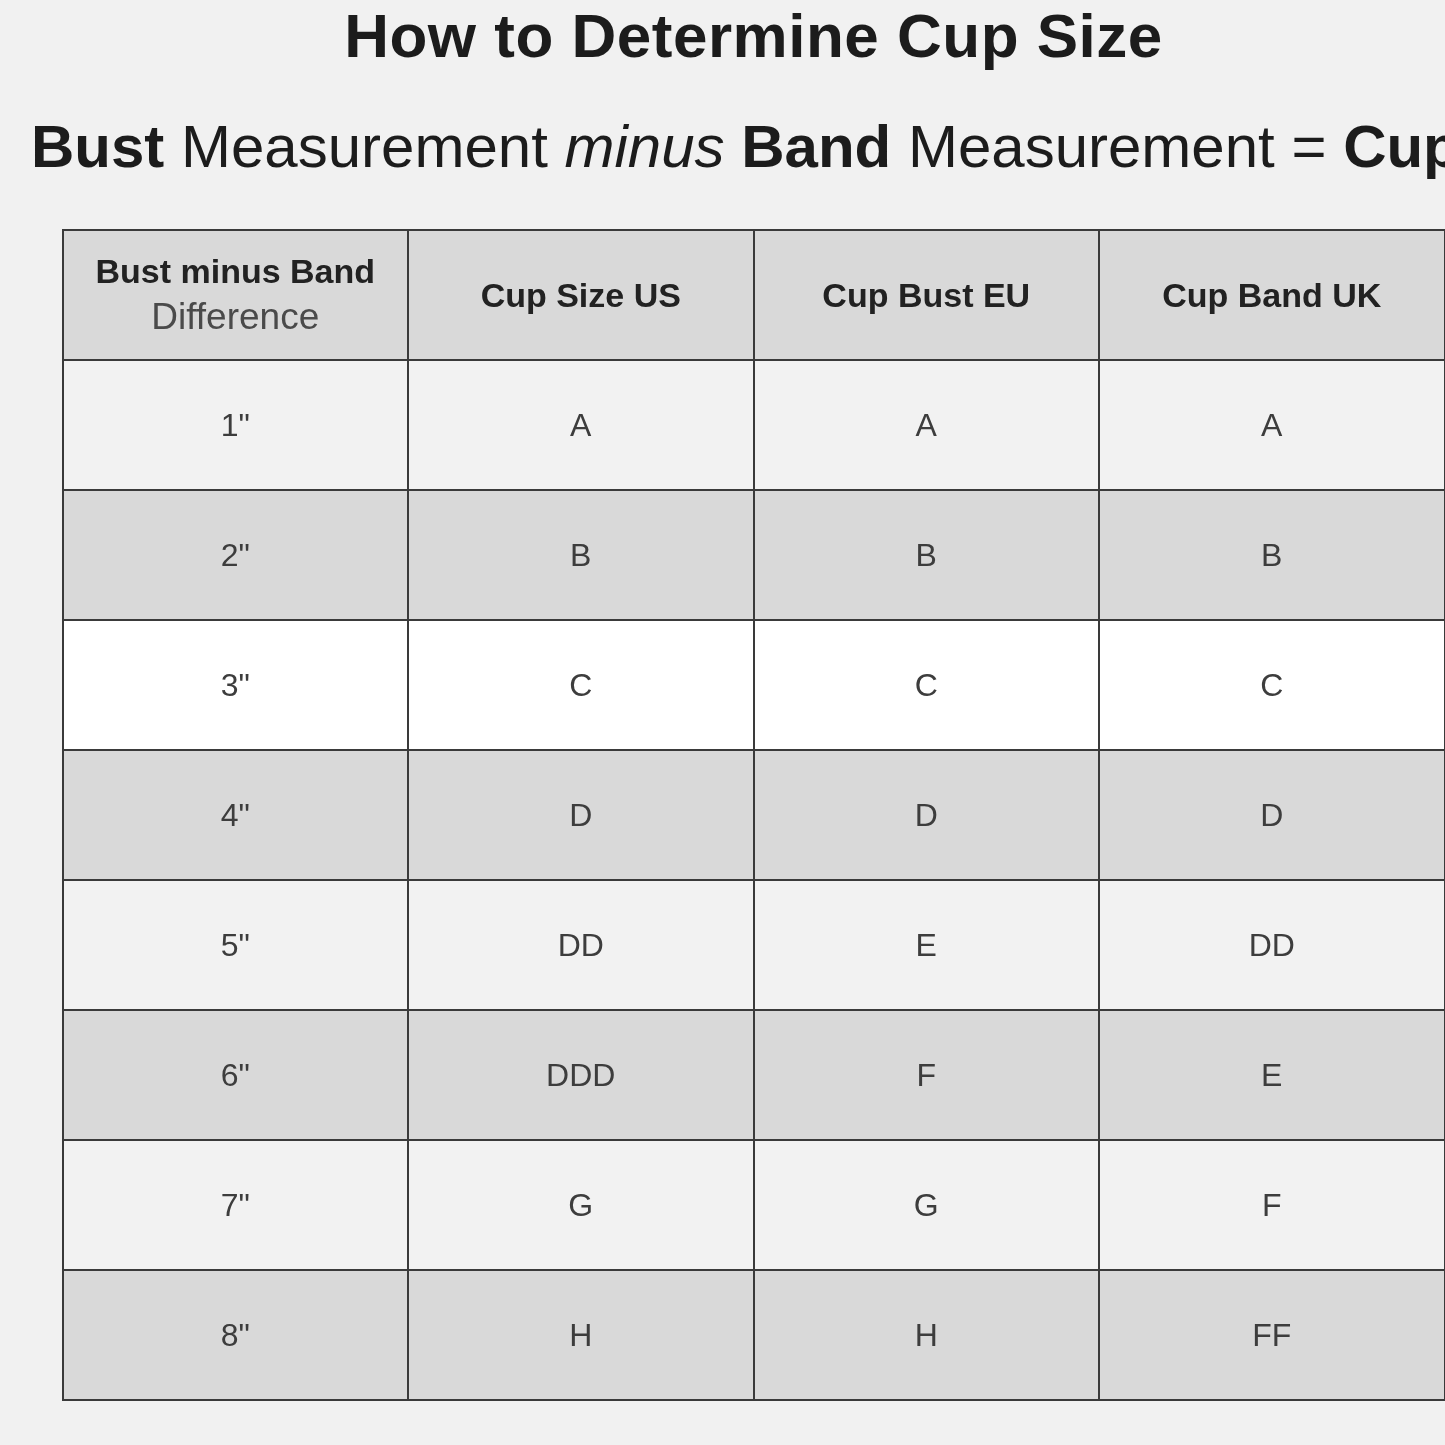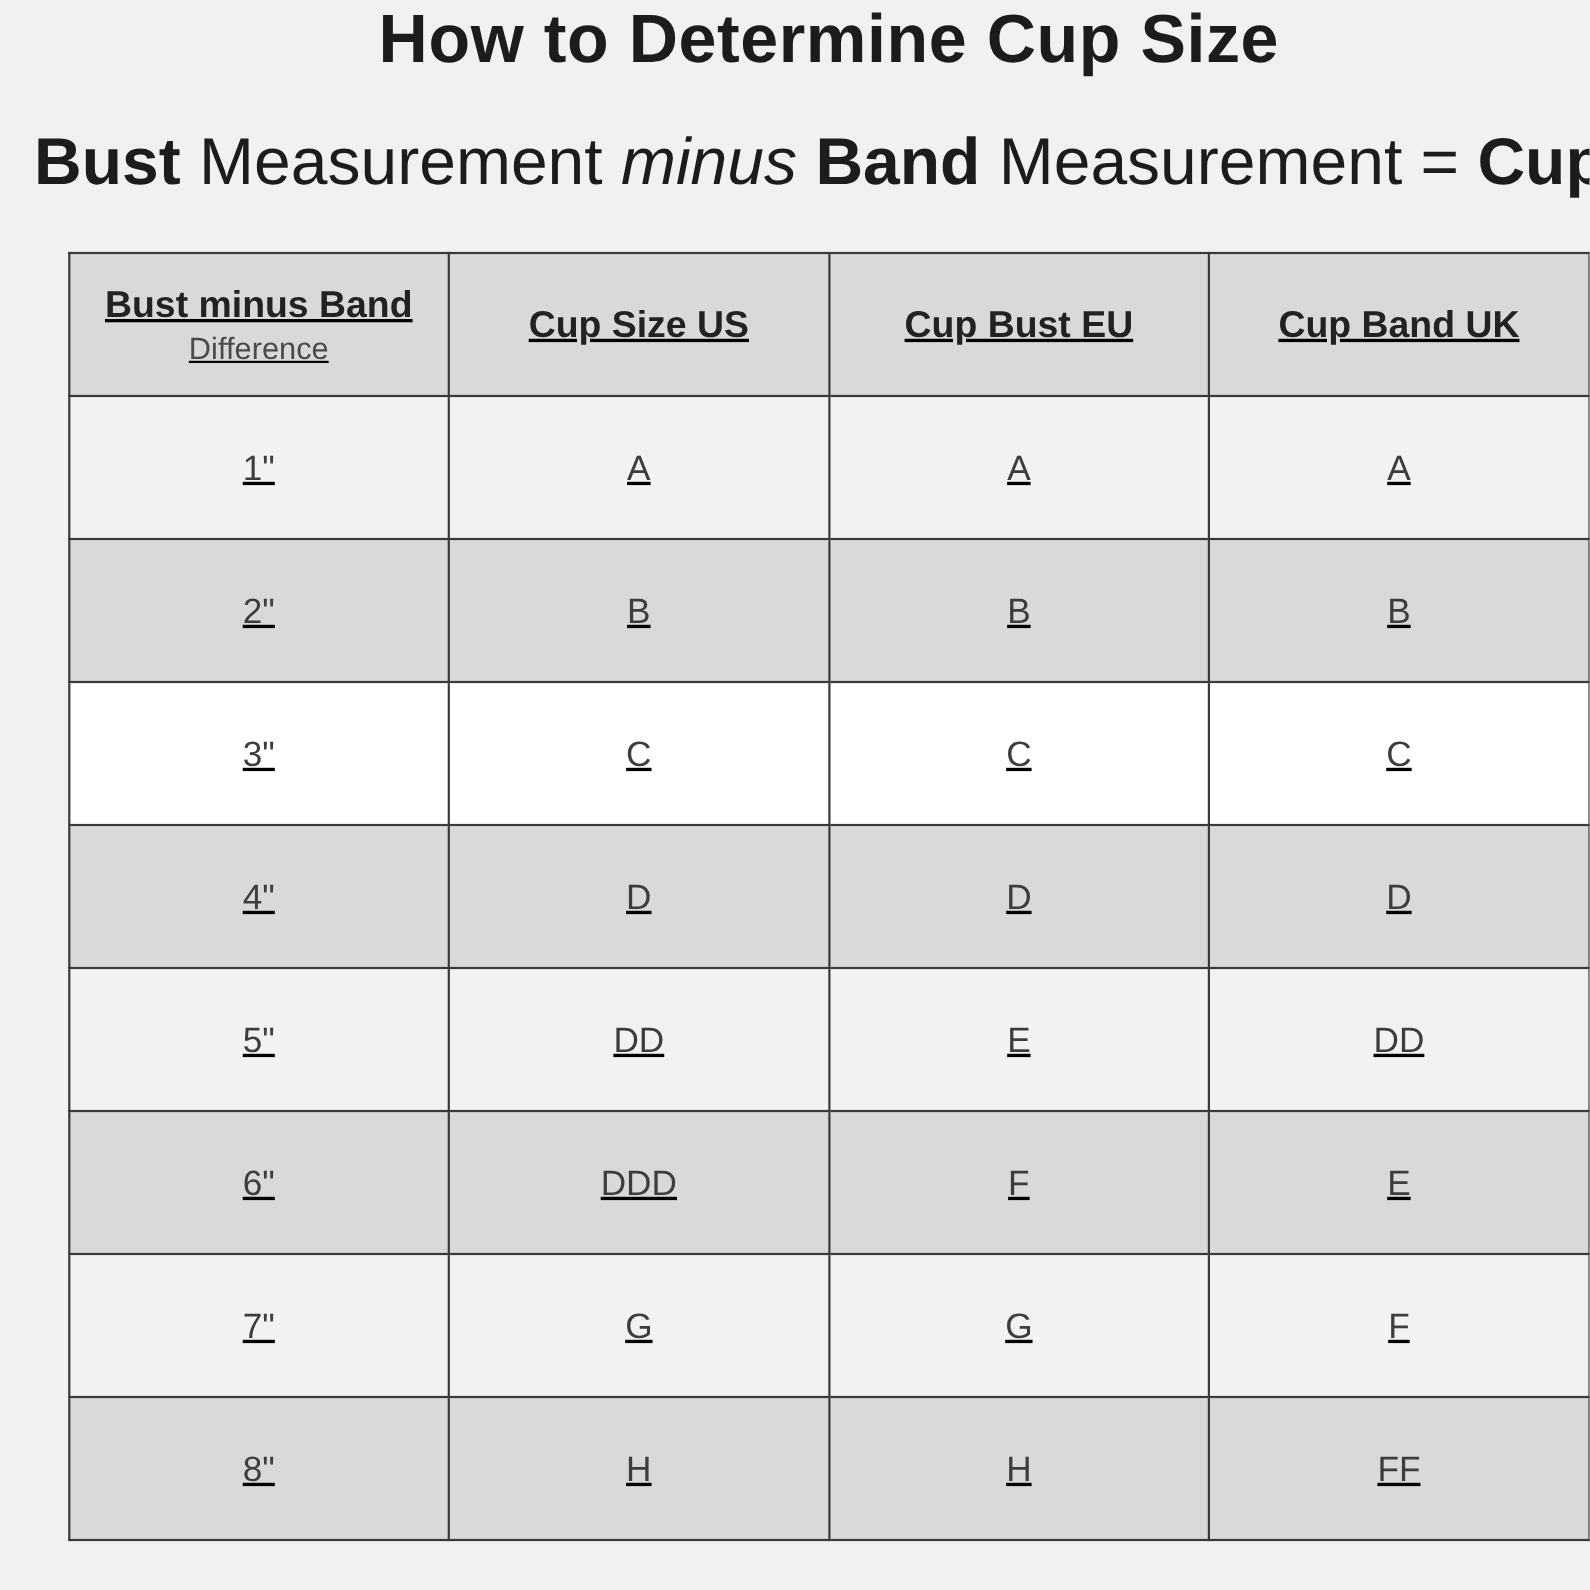--- a/index.html
+++ b/index.html
@@ -42,39 +42,38 @@
     line-height: 1.2;
     white-space: nowrap;
   }
   .subtitle .b { font-weight: 700; }
   .subtitle .i { font-style: italic; }
   table.cup-table {
     width: 1384px;
     margin: 46px auto 0 auto;
     border-collapse: collapse;
     table-layout: fixed;
-    text-decoration: underline;
   }
   .cup-table th, .cup-table td {
     border: 2px solid var(--border);
     text-align: center;
     vertical-align: middle;
     height: 130px;
     padding: 0 8px;
   }
   .cup-table th {
     background: var(--row-gray);
     font-size: 34px;
     font-weight: 700;
     color: #222222;
     line-height: 1.3;
   }
   .cup-table th .sub {
     display: block;
-    font-size: 28px;
+    font-size: 37px;
     font-weight: 400;
     color: var(--text-subhead);
   }
   .cup-table td {
     font-size: 32px;
     font-weight: 300;
     color: var(--text-cell);
   }
   tr.row-light td { background: var(--row-light); }
   tr.row-gray  td { background: var(--row-gray); }

